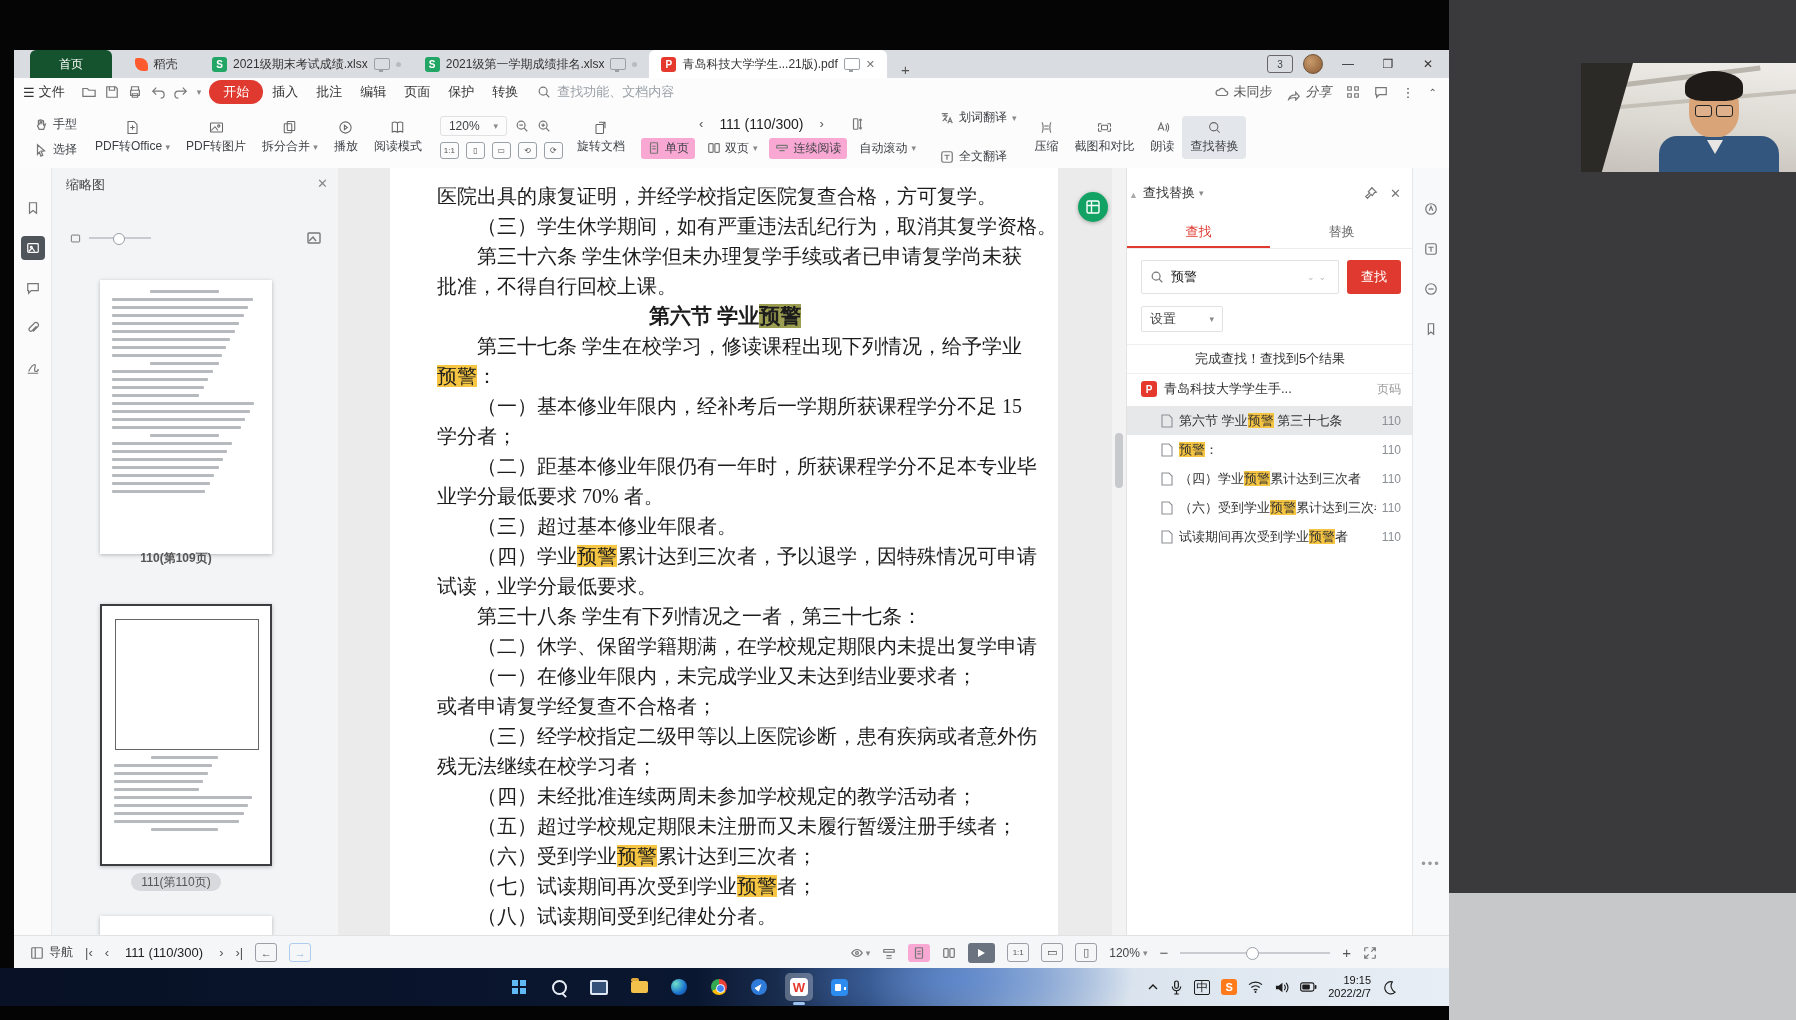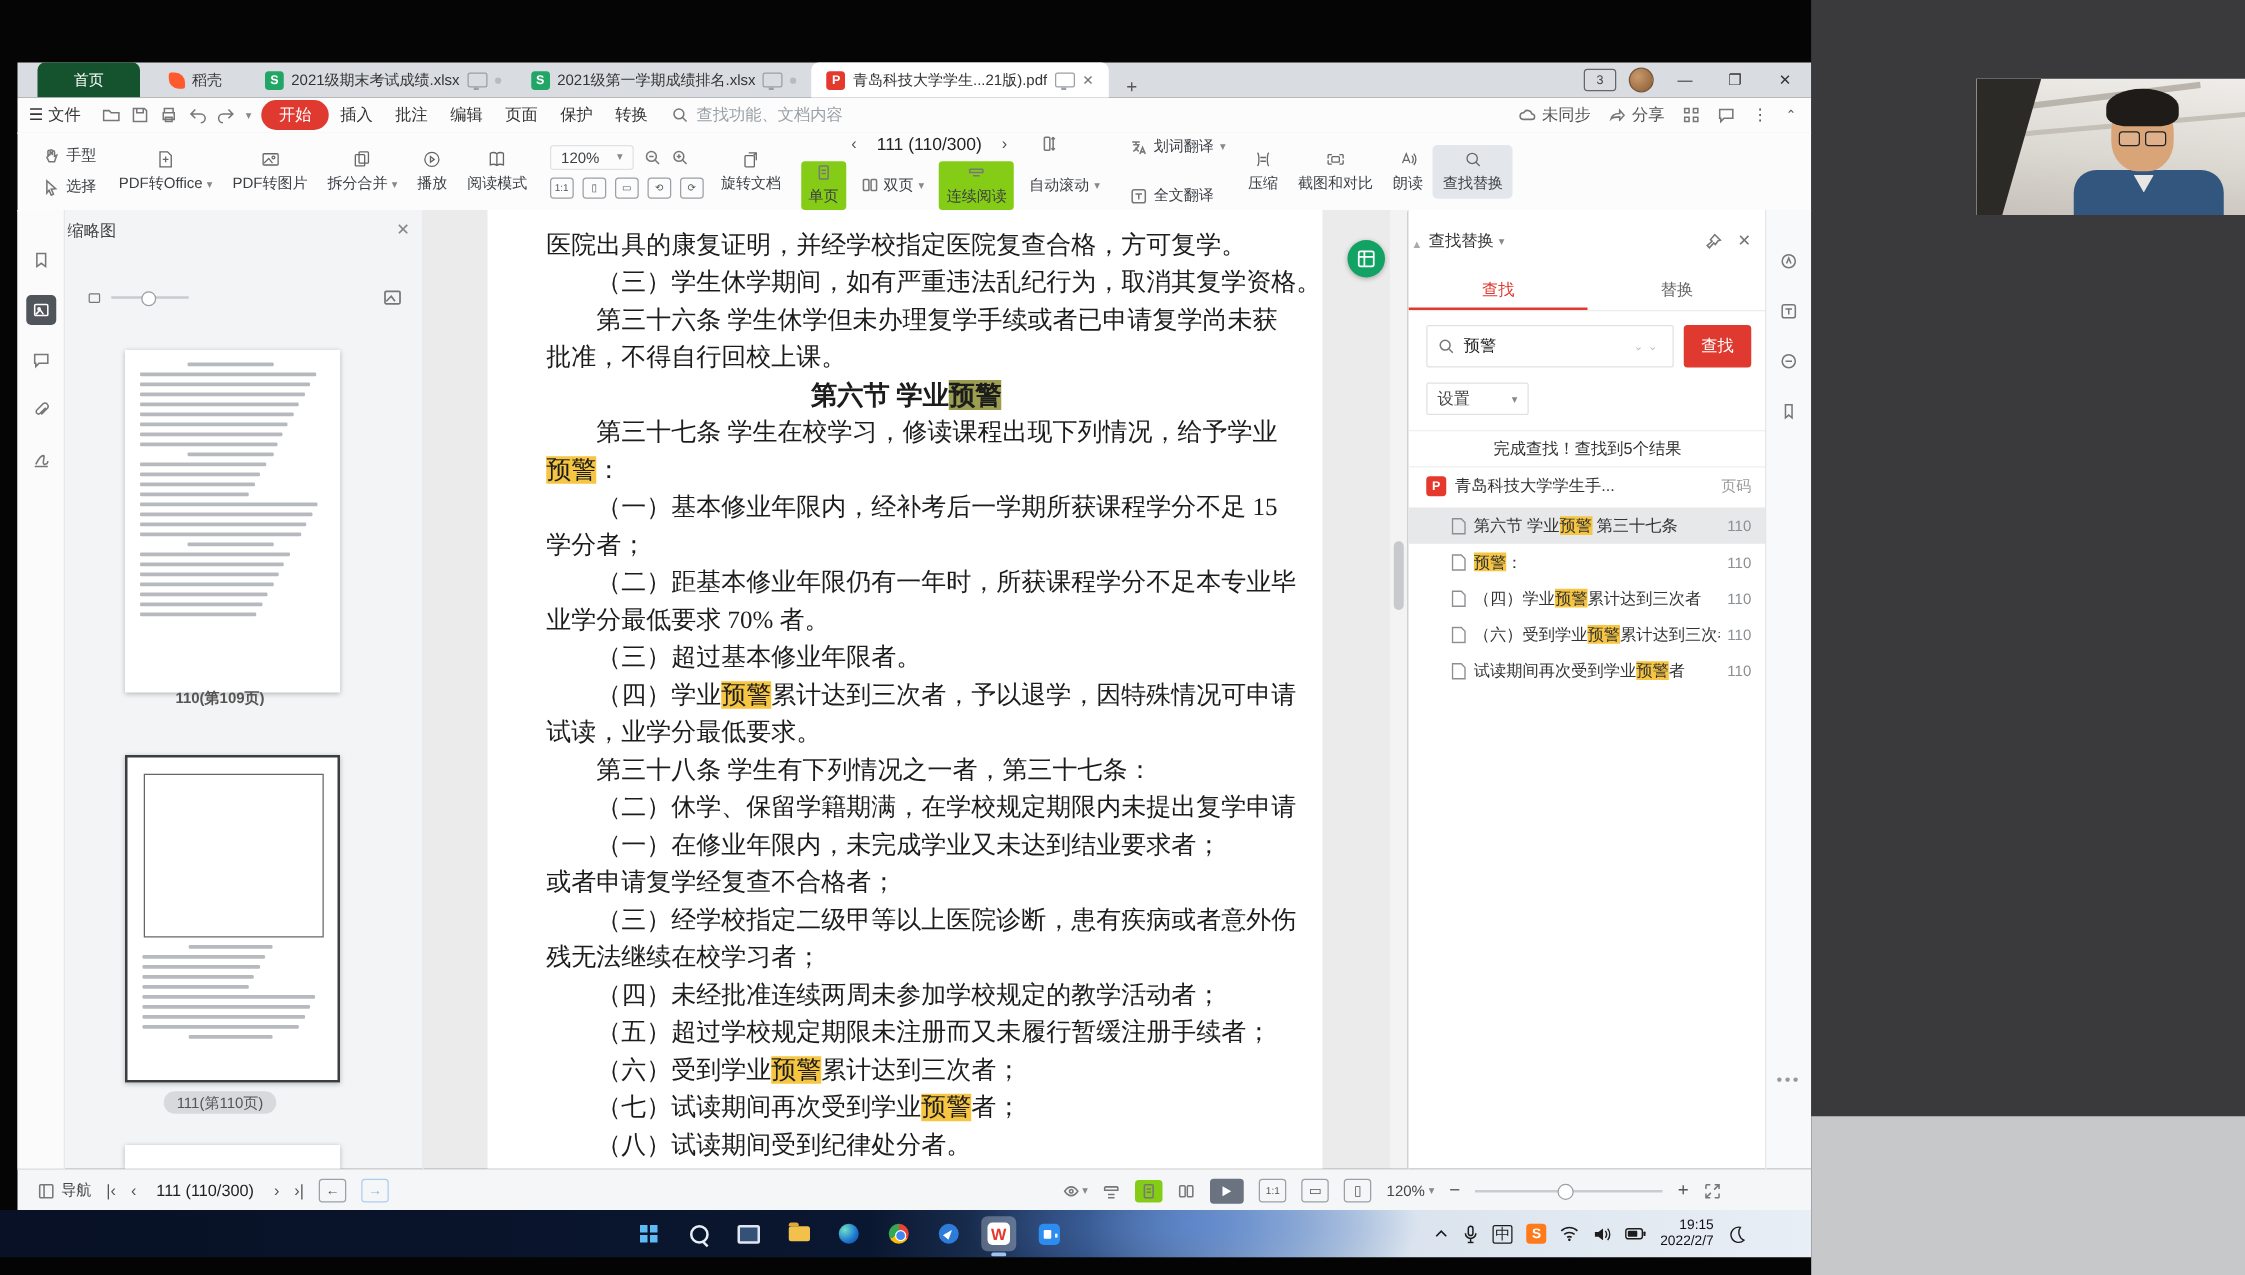--- a/index.html
+++ b/index.html
@@ -47,28 +47,28 @@
   .rb-big{display:flex;flex-direction:column;align-items:center;justify-content:center;gap:3px;padding:4px 8px;border-radius:4px;white-space:nowrap;}
   .rb-big.on{background:#e3e6ea;}
   .caret{font-size:9px;color:#888;}
   .zoombox{border:1px solid #e0e1e3;border-radius:3px;padding:2px 8px;display:flex;gap:14px;align-items:center;}
   .minis{display:flex;gap:7px;align-items:center;}
   .minibox{width:17px;height:15px;border:1px solid #9aa0a6;border-radius:3px;font-size:8px;display:flex;align-items:center;justify-content:center;color:#555;}
   .pgnav{display:flex;align-items:center;gap:16px;justify-content:center;}
   .pgnav .num{font-size:14px;color:#222;}
   .viewrow{display:flex;align-items:center;gap:6px;}
   .vbtn{display:flex;align-items:center;gap:4px;padding:2px 6px;border-radius:3px;}
-  .vbtn.on{background:#84cc16;flex-direction:column;}
+  .vbtn.on{background:#f9a8d4;}
   .arrow{color:#555;font-size:13px;}
   
   .sidebar{left:14px;top:168px;width:324px;height:767px;background:#f3f4f6;border-right:1px solid #dfe0e2;}
   .side-icons{position:absolute;left:0;top:0;width:38px;height:100%;background:#fbfbfc;border-right:1px solid #e8e8e8;display:flex;flex-direction:column;align-items:center;padding-top:28px;gap:16px;box-sizing:border-box;}
   .si{width:24px;height:24px;border-radius:4px;display:flex;align-items:center;justify-content:center;}
   .si.sel{background:#50555c;}
-  .side-head{position:absolute;left:40px;top:8px;right:10px;display:flex;align-items:flex-start;font-size:13px;color:#444;}
+  .side-head{position:absolute;left:52px;top:8px;right:10px;display:flex;align-items:flex-start;font-size:13px;color:#444;}
   .side-head .x{margin-left:auto;color:#888;}
   .sizebar{position:absolute;left:56px;top:62px;right:16px;display:flex;align-items:center;color:#9aa0a6;}
   .track{width:62px;height:2px;background:#c8cbd0;margin:0 8px;position:relative;}
   .knob{position:absolute;left:24px;top:-4px;width:10px;height:10px;border-radius:50%;background:#fff;border:1px solid #9aa0a6;}
   .thumb{position:absolute;left:86px;width:172px;background:#fff;box-shadow:0 1px 4px rgba(0,0,0,.25);}
   .thumb.t1{top:112px;height:274px;}
   .thumb.t2{top:436px;height:262px;border:2px solid #3b3d40;box-sizing:border-box;}
   .thumb.t3{top:748px;height:19px;}
   .tbars{position:absolute;inset:10px 12px;}
   .tbar{height:3px;background:#b6b9bd;margin-bottom:5px;border-radius:1px;}
@@ -256,21 +256,21 @@
           </svg>
         <span>查找功能、文档内容</span>
       </div>
       <div class="mb-right">
         <span style="display:flex;align-items:center;gap:5px;">
           <svg class="sicon2" viewBox="0 0 16 16">
               <path d="M4 12a3 3 0 0 1 .5-6A4 4 0 0 1 12 7a2.5 2.5 0 0 1 0 5z"></path>
             </svg>
           <span>未同步</span>
         </span>
-        <span style="display:flex;align-items:flex-start;gap:5px;">
+        <span style="display:flex;align-items:flex-end;gap:5px;font-style:italic;">
           <svg class="sicon2" viewBox="0 0 16 16">
               <path d="M2 14c1-4 5-5 8-5V6l4 4.5L10 15v-3c-3 0-6 0-8 2z"></path>
             </svg>
           <span>分享</span>
         </span>
         <svg class="sicon2" viewBox="0 0 16 16">
             <path d="M2 2h4v4H2zM10 2h4v4h-4zM2 10h4v4H2zM10 10h4v4h-4z"></path>
           </svg>
         <svg class="sicon2" viewBox="0 0 16 16">
             <path d="M2 3h12v8H6l-3 3v-3H2z"></path>

